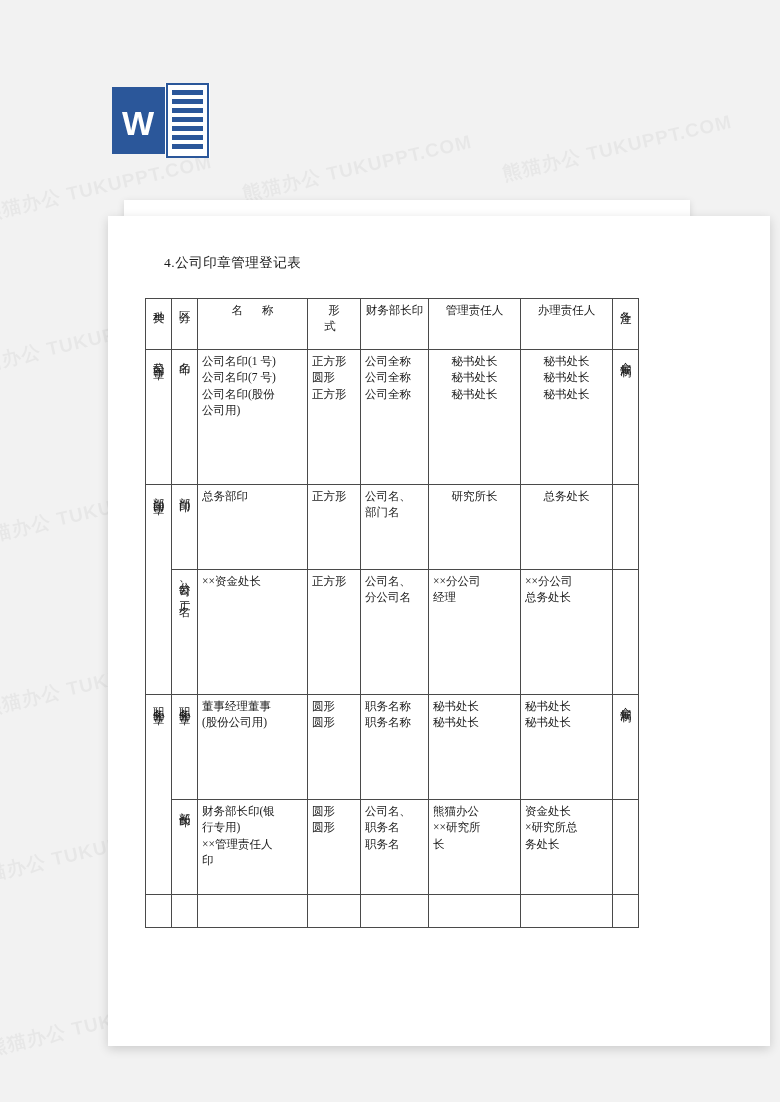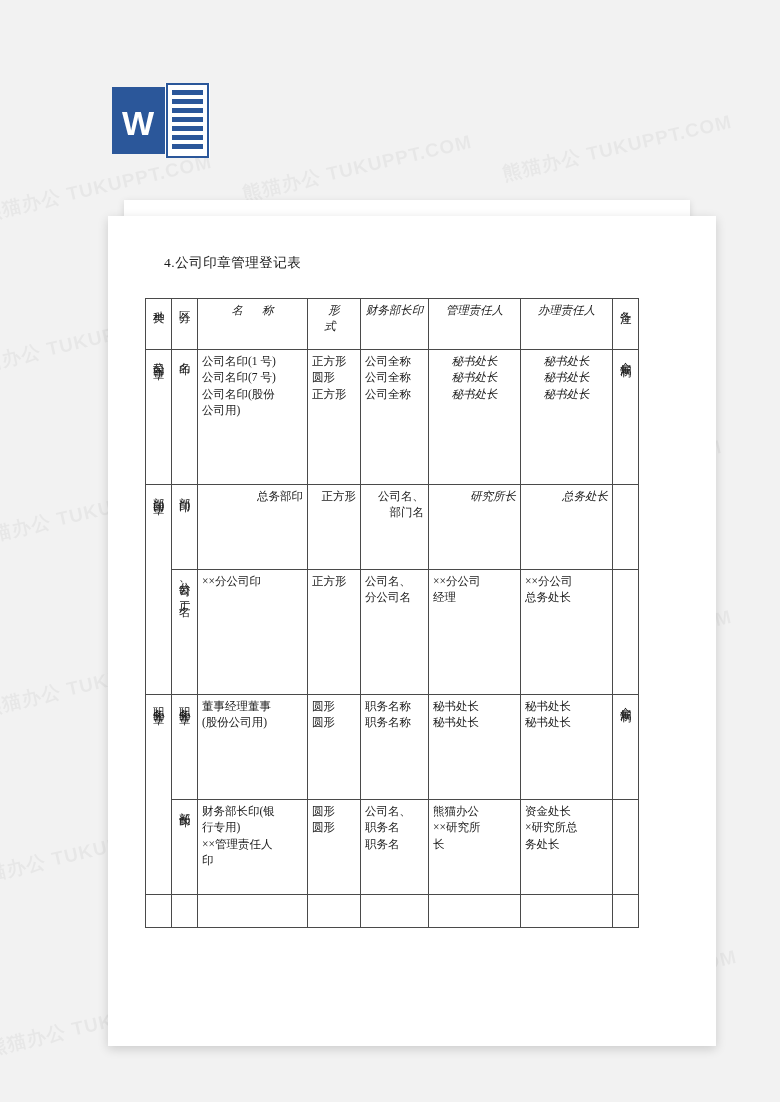--- a/index.html
+++ b/index.html
@@ -70,21 +70,21 @@
     width: 566px;
     height: 830px;
     background: #ffffff;
     box-shadow: 0 2px 7px rgba(0,0,0,0.13);
     z-index: 1;
   }
   .sheet-front {
     position: absolute;
     left: 108px;
     top: 216px;
-    width: 608px;
+    width: 662px;
     height: 830px;
     background: #ffffff;
     box-shadow: 0 3px 10px rgba(0,0,0,0.16);
     z-index: 2;
   }
   .sheet-front .page-inner {
     position: absolute;
     left: 0; top: 0;
     width: 566px;
     height: 830px;
@@ -147,26 +147,26 @@
     height: 44px;
     padding: 2px 3px;
   }
   .head-row .vcell .vtext {
     letter-spacing: 1px;
   }
   .head-spread {
     letter-spacing: 8px;
     padding-left: 8px;
   }
-  .ctr { text-align: center; font-style: italic; }
+  .ctr { text-align: center; }
   .cell-lines span { display: block; }
   .mid-v { vertical-align: middle; }
 
   .r1 td { height: 128px; margin-left: 32px; }
-  .r2 td { height: 78px; text-align: right; }
+  .r2 td { height: 78px; }
   .r3 td { height: 118px; }
   .r4 td { height: 98px; }
   .r5 td { height: 88px; }
   .r6 td { height: 26px; }
 </style>
 </head>
 <body>
 
 <div class="wm-layer">
   <div class="wm" style="left:-20px;  top:175px;">熊猫办公 TUKUPPT.COM</div>
@@ -310,21 +310,21 @@
             <span>总务处长</span>
           </td>
           <td></td>
         </tr>
 
         <tr class="r3">
           <td class="vcell">
             <span class="vtext">分公司、工厂名</span>
           </td>
           <td class="cell-lines">
-            <span>××分公司印</span>
+            <span>××资金处长</span>
           </td>
           <td class="cell-lines">
             <span>正方形</span>
           </td>
           <td class="cell-lines">
             <span>公司名、</span>
             <span>分公司名</span>
           </td>
           <td class="cell-lines">
             <span>××分公司</span>

